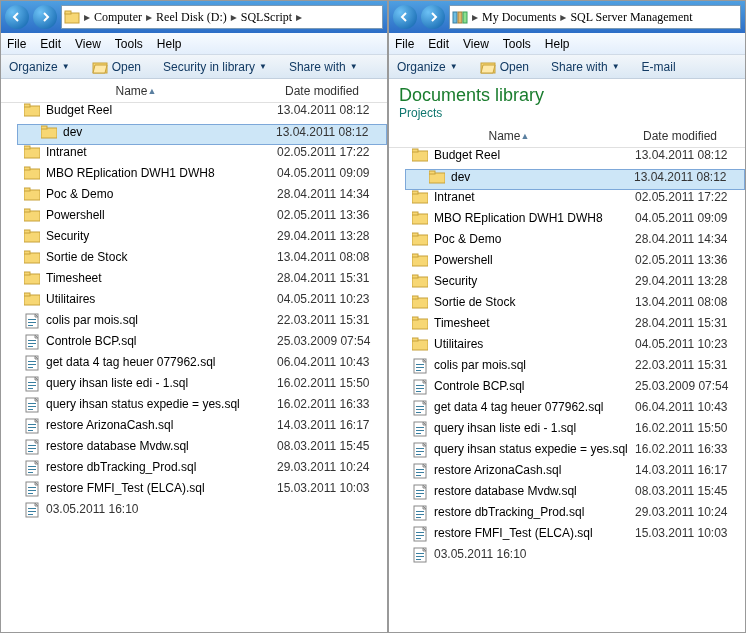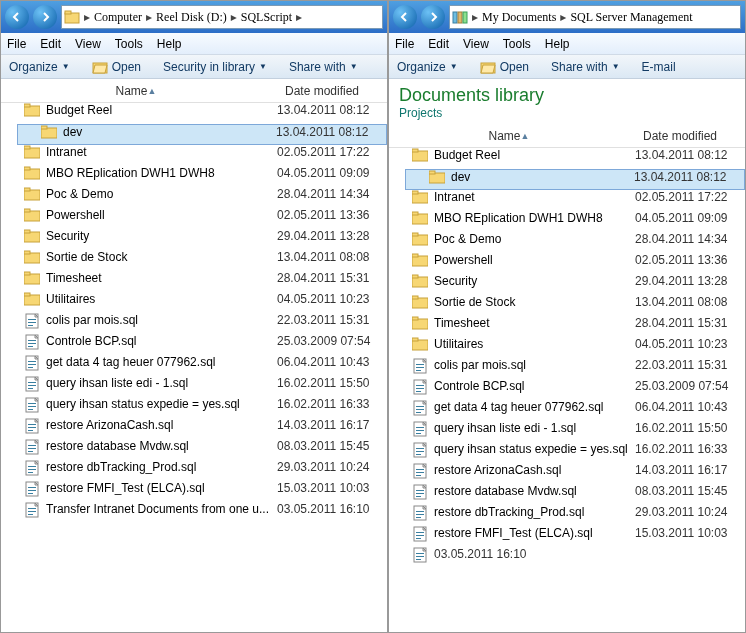--- a/index.html
+++ b/index.html
@@ -323,21 +323,20 @@
       <div class="row">
         <span class="icon">
           <svg width="16" height="16" viewBox="0 0 16 16">
             <rect x="2" y="1" width="12" height="14" fill="#fff" stroke="#888"></rect>
             <path d="M11 1 L14 4 L11 4 Z" fill="#ddd" stroke="#888"></path>
             <rect x="4" y="6" width="8" height="1" fill="#3a7fa0"></rect>
             <rect x="4" y="9" width="8" height="1" fill="#3a7fa0"></rect>
             <rect x="4" y="12" width="5" height="1" fill="#3a7fa0"></rect>
           </svg>
         </span>
-        <span class="name">Transfer Intranet Documents from one u...</span>
         <span class="date">03.05.2011 16:10</span>
       </div>
     </div>
 </div>
 
 <div class="window w-right">
   <div class="navbar">
     <div class="nav-btn">
         <svg width="10" height="10" viewBox="0 0 10 10">
           <path d="M6 1 L2 5 L6 9" stroke="#fff" stroke-width="2" fill="none"></path>

